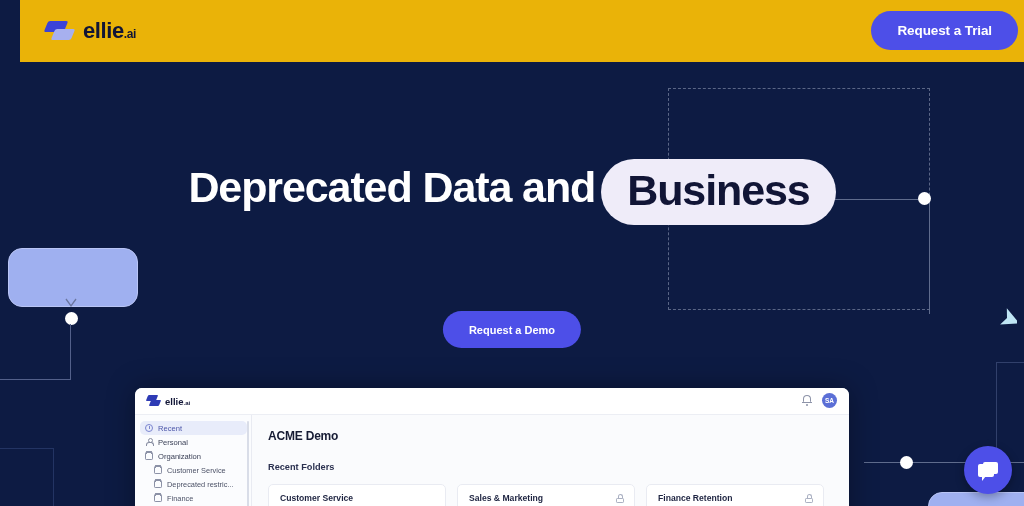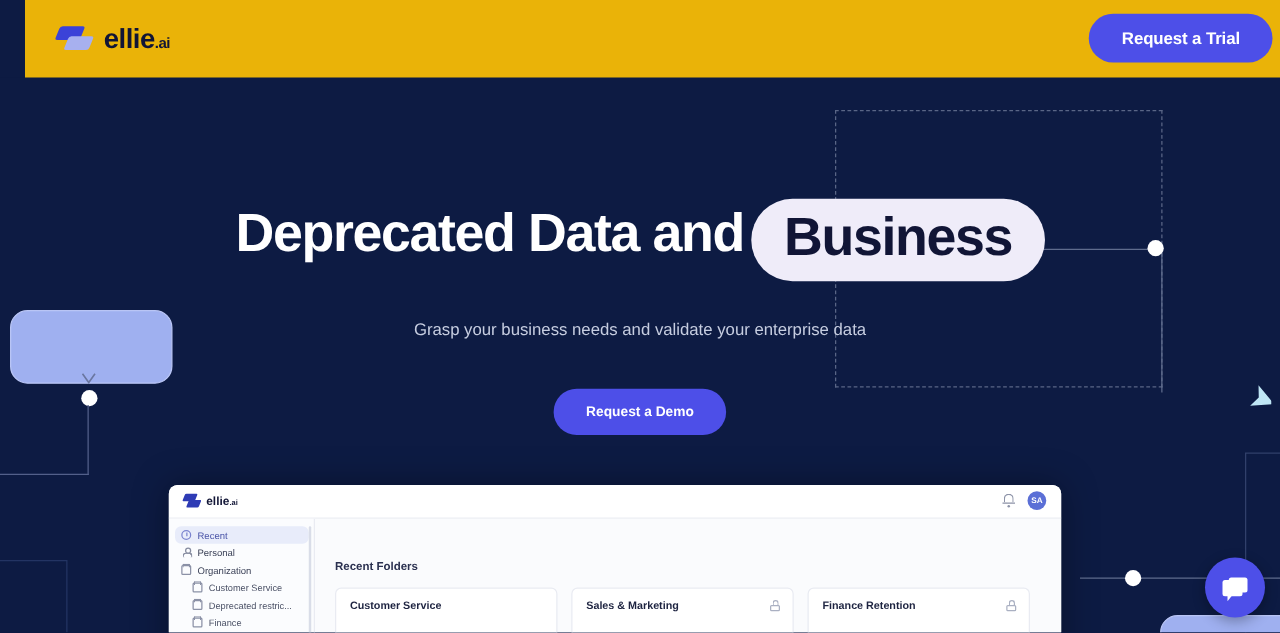--- a/index.html
+++ b/index.html
@@ -276,21 +276,20 @@
   <div class="deco rect-br"></div>
   <div class="deco line-e"></div>
   <div class="deco dot-c"></div>
   <div class="deco pill-right"></div>
 
   <div class="hero-title">
     <span>Deprecated Data and</span><span class="hl-pill">Business</span>
   </div>
 
   <div class="hero-sub">
-    <div>Grasp your business needs and validate your enterprise data</div>
   </div>
 
   <button class="demo-btn">Request a Demo</button>
 
   <div class="app">
 
     <div class="app-top">
       <div class="app-logo">
         <div class="app-logo-mark">
           <div class="q1"></div>
@@ -341,20 +340,21 @@
         </div>
         <div class="side-item sub">
           
           
         </div>
 
         <div class="side-scroll"></div>
       </div>
 
       <div class="app-main">
+        <div class="app-h1">ACME Demo</div>
         <div class="app-h2">Recent Folders</div>
 
         <div class="cards">
           <div class="card">
             <div class="card-title">Customer Service</div>
 
           </div>
           <div class="card">
             <div class="card-title">Sales &amp; Marketing</div>
 

